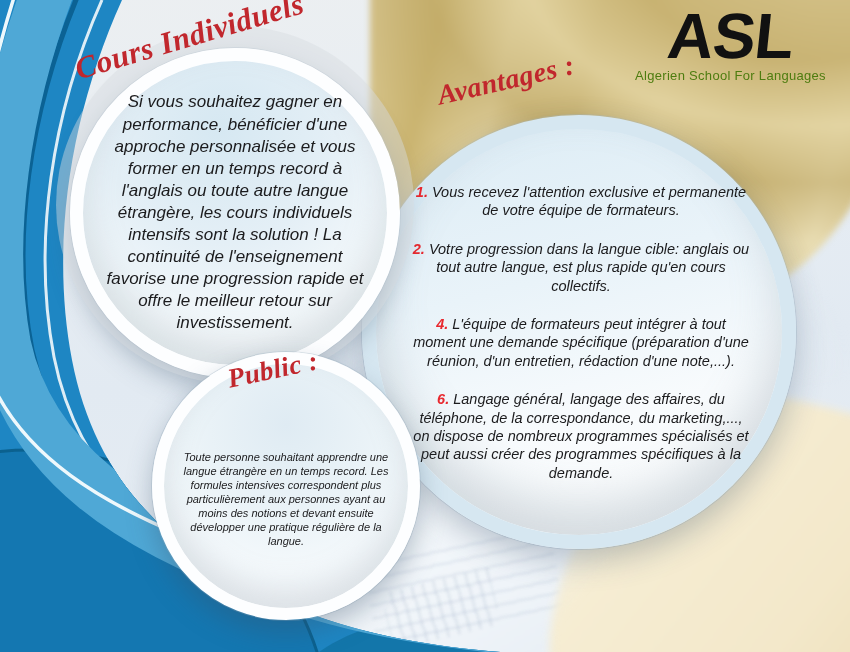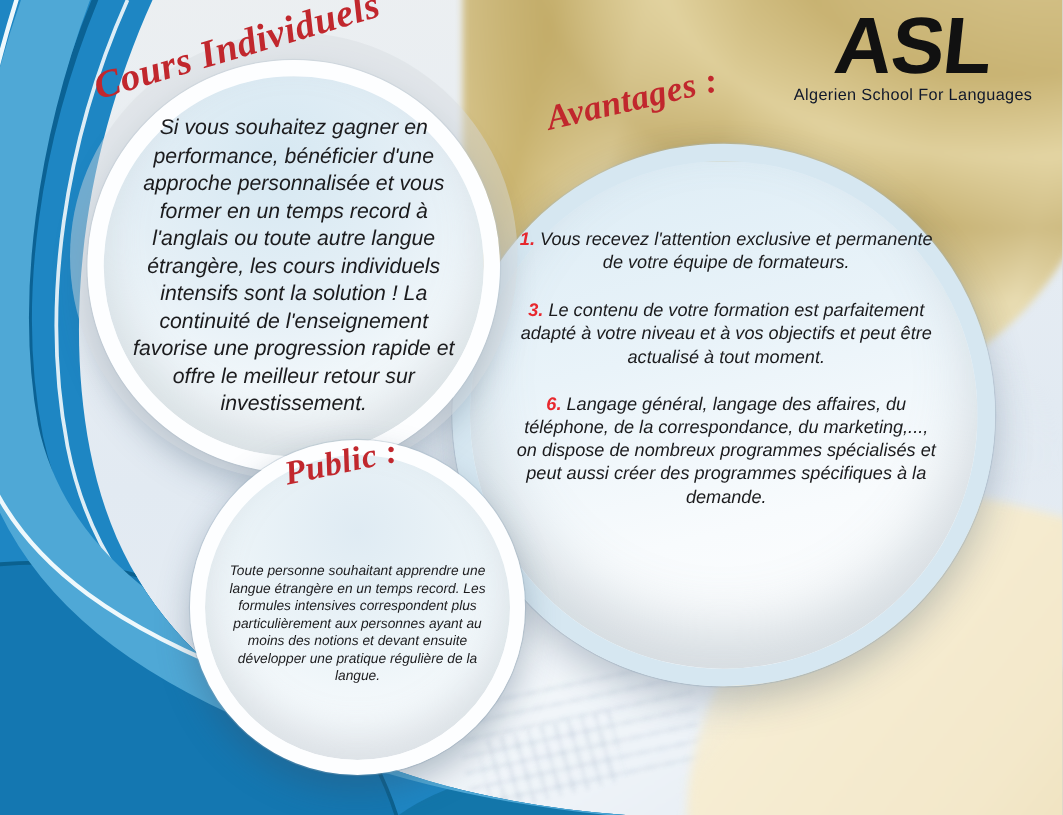--- a/index.html
+++ b/index.html
@@ -111,21 +111,21 @@
   .title-cours{left:76px;top:52px;font-size:31px;transform:rotate(-16.5deg);letter-spacing:.5px;}
   .title-avantages{left:438px;top:80px;font-size:28px;transform:rotate(-13deg);letter-spacing:.5px;}
   .title-public{left:228px;top:364px;font-size:27px;transform:rotate(-12deg);letter-spacing:.5px;}
 
   
   .logo{position:absolute;right:12px;top:6px;width:215px;text-align:center;color:#111;}
   .logo-acronym{
     font-size:64px;font-weight:bold;line-height:.95;letter-spacing:-1px;
     transform:skewX(-6deg);font-family:"Liberation Sans",sans-serif;
   }
-  .logo-subtitle{font-size:13px;letter-spacing:.3px;margin-top:1px;color:#0f172a;}
+  .logo-subtitle{font-size:13px;letter-spacing:.3px;margin-top:1px;color:#4d7c0f;}
 </style>
 </head>
 <body>
 
 <div class="page">
 
   <div class="bg-base"></div>
   <div class="bg-hair"></div>
   <div class="bg-hair-fade"></div>
   <div class="bg-desk"></div>
@@ -147,21 +147,22 @@
       <path d="M102,0 C52,112 32,242 54,357 C78,478 160,550 295,603 C395,640 500,650 595,652" fill="none" stroke="rgba(255,255,255,.85)" stroke-width="3"></path>
       <path d="M78,-5 C30,110 10,240 32,350 C58,470 148,540 285,592 C380,628 480,640 580,645" fill="none" stroke="#0b6294" stroke-width="5"></path>
       <path d="M48,-10 C5,105 -15,235 5,345 C30,462 130,528 270,578 C360,612 460,626 560,632" fill="none" stroke="#4fa8d6" stroke-width="52"></path>
       <path d="M18,-15 C-20,100 -40,230 -22,340 C0,452 110,515 255,562 C345,595 445,610 545,618" fill="none" stroke="#eef8fc" stroke-width="3.5"></path>
     </g>
   </svg>
 
   <div class="circle circle-avantages">
     <div class="circle-inner">
       <p><span class="num">1.</span> <span>Vous recevez l'attention exclusive et permanente de votre équipe de formateurs.</span></p>
-      <p><span class="num">3.</span> <span>Le contenu de votre formation est parfaitement adapté à votre niveau et à vos objectifs et peut être actualisé à tout moment.</span></p>
+      <p><span class="num">2.</span> <span>Votre progression dans la langue cible: anglais ou tout autre langue, est plus rapide qu'en cours collectifs.</span></p>
+      <p><span class="num">4.</span> <span>L'équipe de formateurs peut intégrer à tout moment une demande spécifique (préparation d'une réunion, d'un entretien, rédaction d'une note,...).</span></p>
       <p><span class="num">6.</span> <span>Langage général, langage des affaires, du téléphone, de la correspondance, du marketing,..., on dispose de nombreux programmes spécialisés et peut aussi créer des programmes spécifiques à la demande.</span></p>
     </div>
   </div>
   <div class="title title-avantages">Avantages :</div>
 
   <div class="circle circle-cours">
     <div class="circle-inner">
       <p>Si vous souhaitez gagner en performance, bénéficier d'une approche personnalisée et vous former en un temps record à l'anglais ou toute autre langue étrangère, les cours individuels intensifs sont la solution ! La continuité de l'enseignement favorise une progression rapide et offre le meilleur retour sur investissement.</p>
     </div>
   </div>

